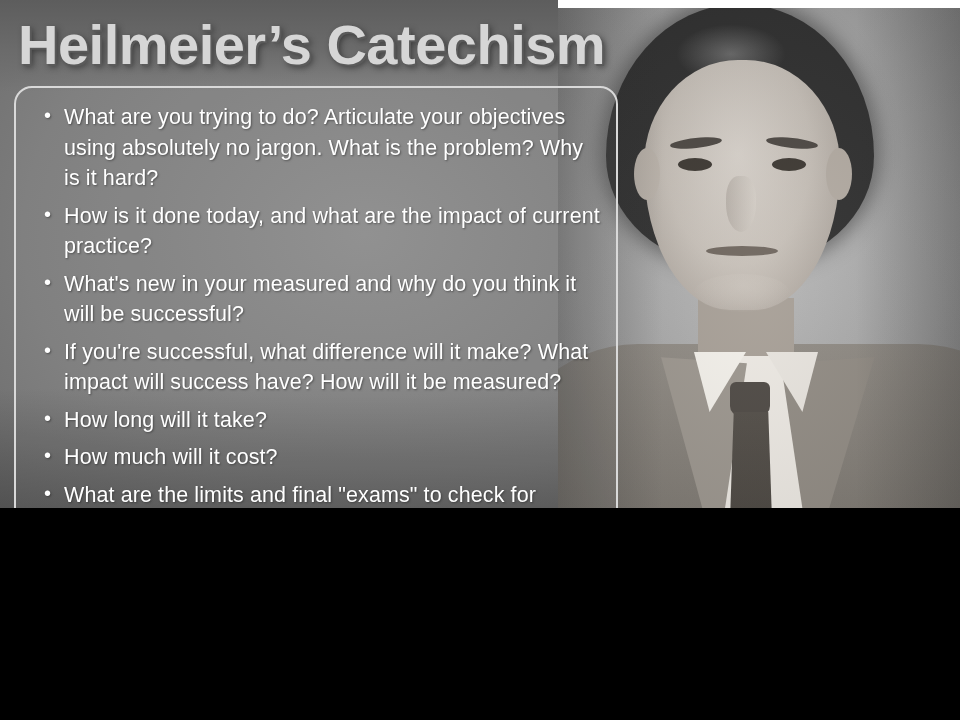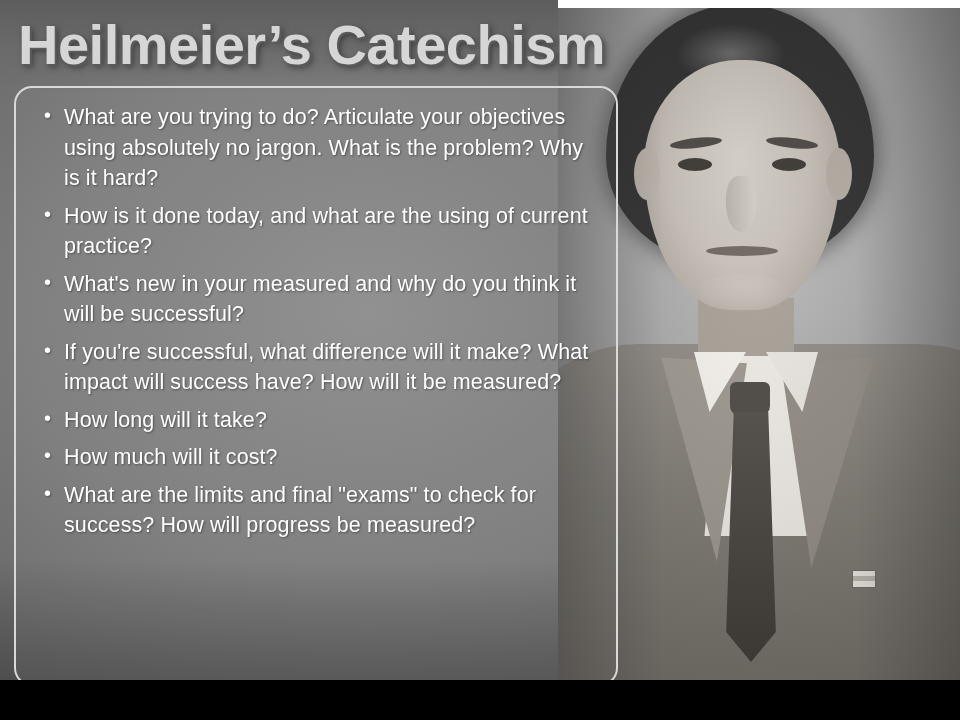--- a/index.html
+++ b/index.html
@@ -6,21 +6,21 @@
     margin: 0;
     padding: 0;
     background: #000;
   }
   body {
     font-family: "Liberation Sans", sans-serif;
   }
   .slide {
     position: relative;
     width: 960px;
-    height: 680px;
+    height: 508px;
     overflow: hidden;
     background: #6e6e6e;
   }
   
   .bg-base {
     position: absolute;
     inset: 0;
     background:
       radial-gradient(ellipse 900px 700px at 38% 46%, #8d8d8d 0%, #7b7b7b 38%, #636363 68%, #4d4d4d 100%);
   }
@@ -320,21 +320,21 @@
     <div class="ph-chin"></div>
     <div class="ph-shadow"></div>
     <div class="ph-grain"></div>
   </div>
 
   <div class="title">Heilmeier’s Catechism</div>
 
   <div class="content-box">
     <ul class="bullets">
       <li>What are you trying to do? Articulate your objectives using absolutely no jargon.  What is the problem?  Why is it hard?</li>
-      <li>How is it done today, and what are the using of current practice?</li>
+      <li>How is it done today, and what are the impact of current practice?</li>
       <li>What's new in your measured and why do you think it will be successful?</li>
       <li>If you're successful, what difference will it make? What impact will success have?  How will it be measured?</li>
       <li>How long will it take?</li>
       <li>How much will it cost?</li>
       <li>What are the limits and final "exams" to check for success?  How will progress be measured?</li>
     </ul>
   </div>
 
 </div>
 

